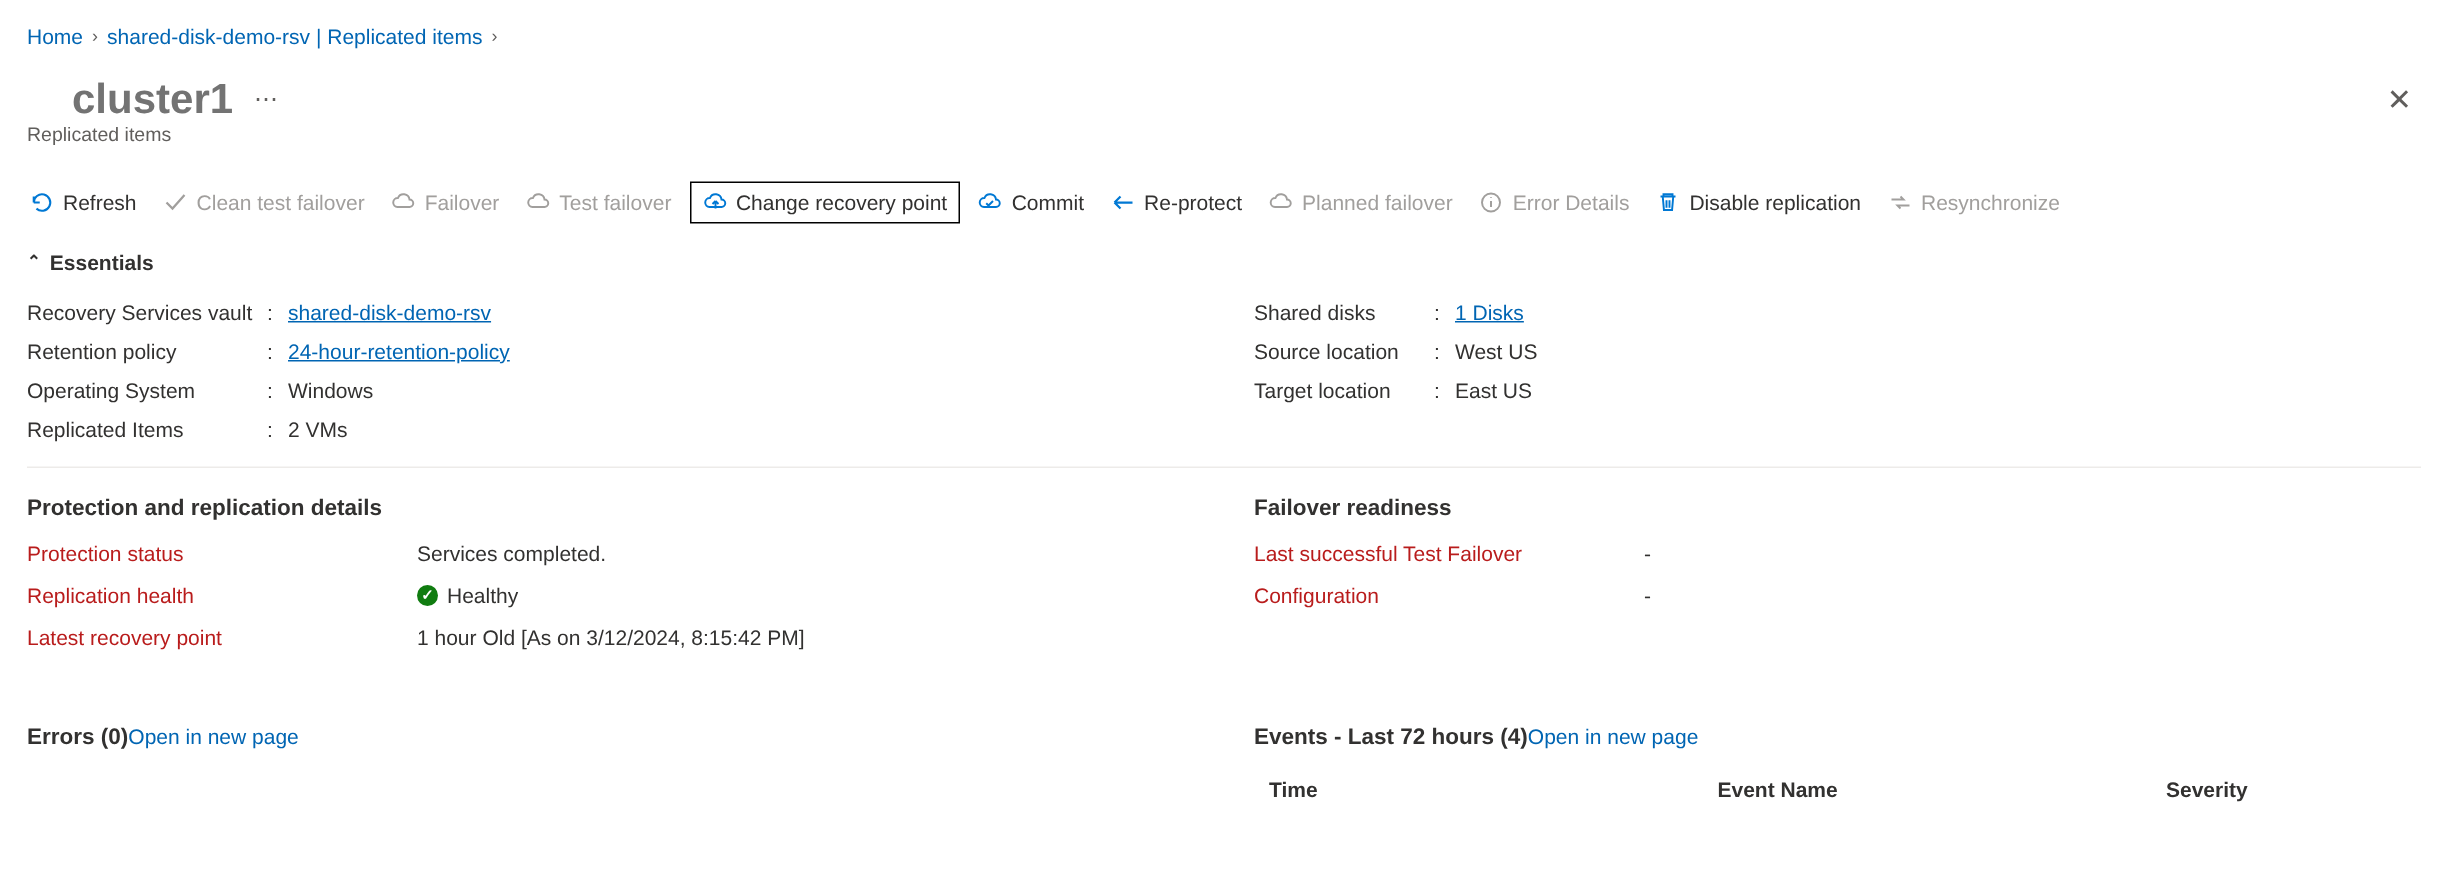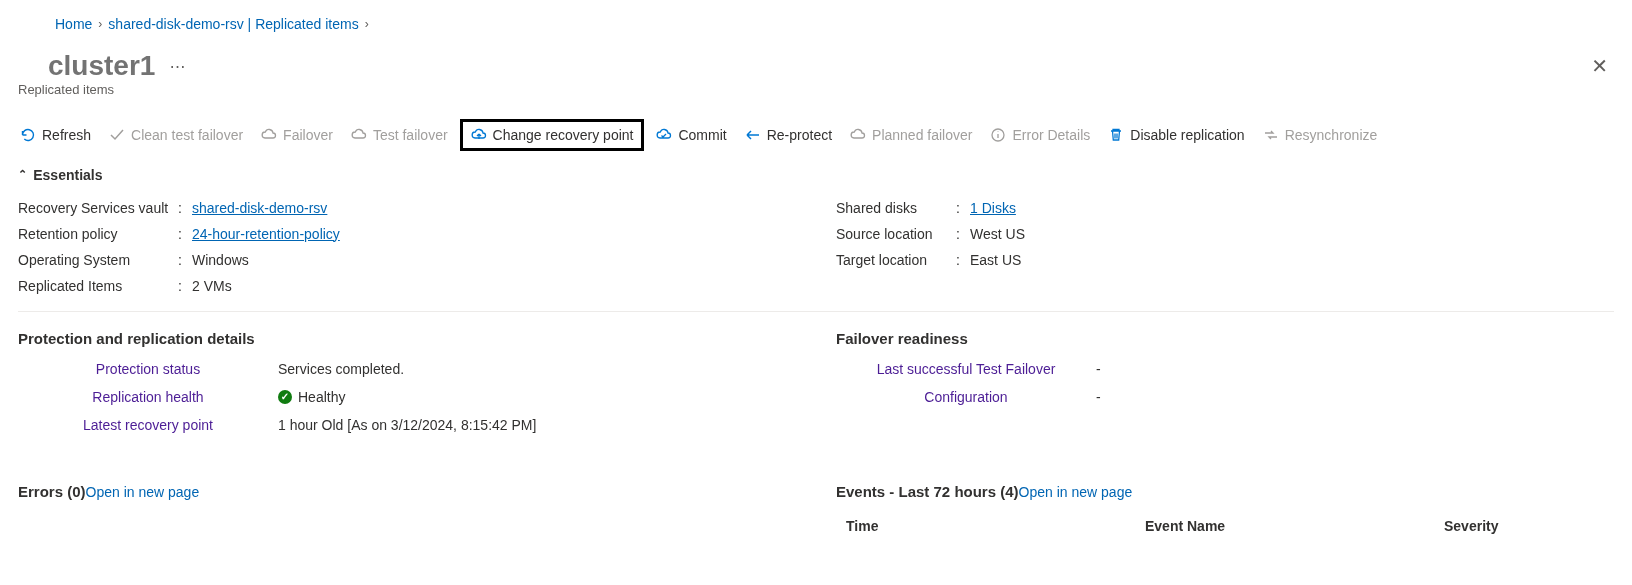--- a/index.html
+++ b/index.html
@@ -11,21 +11,20 @@
       padding: 16px 18px;
     }
     a { color: #0065b3; text-decoration: none; }
     .breadcrumb {
       display: flex;
       align-items: center;
       gap: 6px;
       font-size: 14px;
       color: #0065b3;
       margin-bottom: 18px;
-      margin-left: 37px;
     }
     .breadcrumb .chev { color: #605e5c; font-size: 12px; }
     .title-row {
       display: flex;
       align-items: center;
       justify-content: space-between;
     }
     .title-left { display: flex; align-items: center; gap: 10px; }
     .page-title { font-size: 28px; font-weight: 600; color: #737373; margin-left: 30px; }
     .ellipsis-btn {
@@ -60,21 +59,21 @@
       gap: 6px;
       font-size: 14px;
       cursor: pointer;
       padding: 4px 2px;
     }
     .tb-btn .ic { width: 16px; height: 16px; display:inline-flex; align-items:center; justify-content:center; }
     .tb-btn.enabled { color: #323130; }
     .tb-btn.enabled .ic { color: #0078d4; }
     .tb-btn.disabled { color: #a19f9d; cursor: default; justify-content: space-between; }
     .tb-btn.highlight {
-      border: 3px solid #000000;
+      border: 1px solid #000000;
       padding: 5px 8px;
       margin: -5px -4px;
     }
     .content { padding-top: 6px; }
     .essentials-header {
       display: inline-flex;
       align-items: center;
       gap: 6px;
       font-size: 14px;
       font-weight: 600;
@@ -99,21 +98,21 @@
     .ess-val { color: #323130; }
     .ess-val a { text-decoration: underline; }
     hr.sep { border: none; border-top: 1px solid #edebe9; margin: 4px 0 18px; }
     .two-col {
       display: flex;
       gap: 40px;
     }
     .col { flex: 1; }
     .section-title { font-size: 15px; font-weight:600; margin-bottom: 8px; }
     .kv-row { display: flex; padding: 6px 0; font-size: 14px; }
-    .kv-label { width: 260px; color: #4c1d95; text-align: center; }
+    .kv-label { width: 260px; color: #b91c1c; }
     .kv-val { color: #323130; display:flex; align-items:center; gap:6px; }
     .ok-icon { width: 14px; height:14px; border-radius:50%; background:#107c10; display:inline-flex; align-items:center; justify-content:center; }
     .ok-icon::after { content:"✓"; color:#fff; font-size:10px; font-weight:bold; }
     .panel-header {
       display:flex; justify-content:flex-start; align-items:baseline; margin-top: 44px; margin-bottom: 10px;
     }
     .panel-title { font-size: 15px; font-weight:600; }
     .link-action { color:#0065b3; font-size:14px; cursor:pointer; }
     .no-errors { font-size:14px; color:#323130; margin-top: 8px; }
     .events-head { display:flex; font-size:14px; font-weight:600; padding: 8px 0; }

